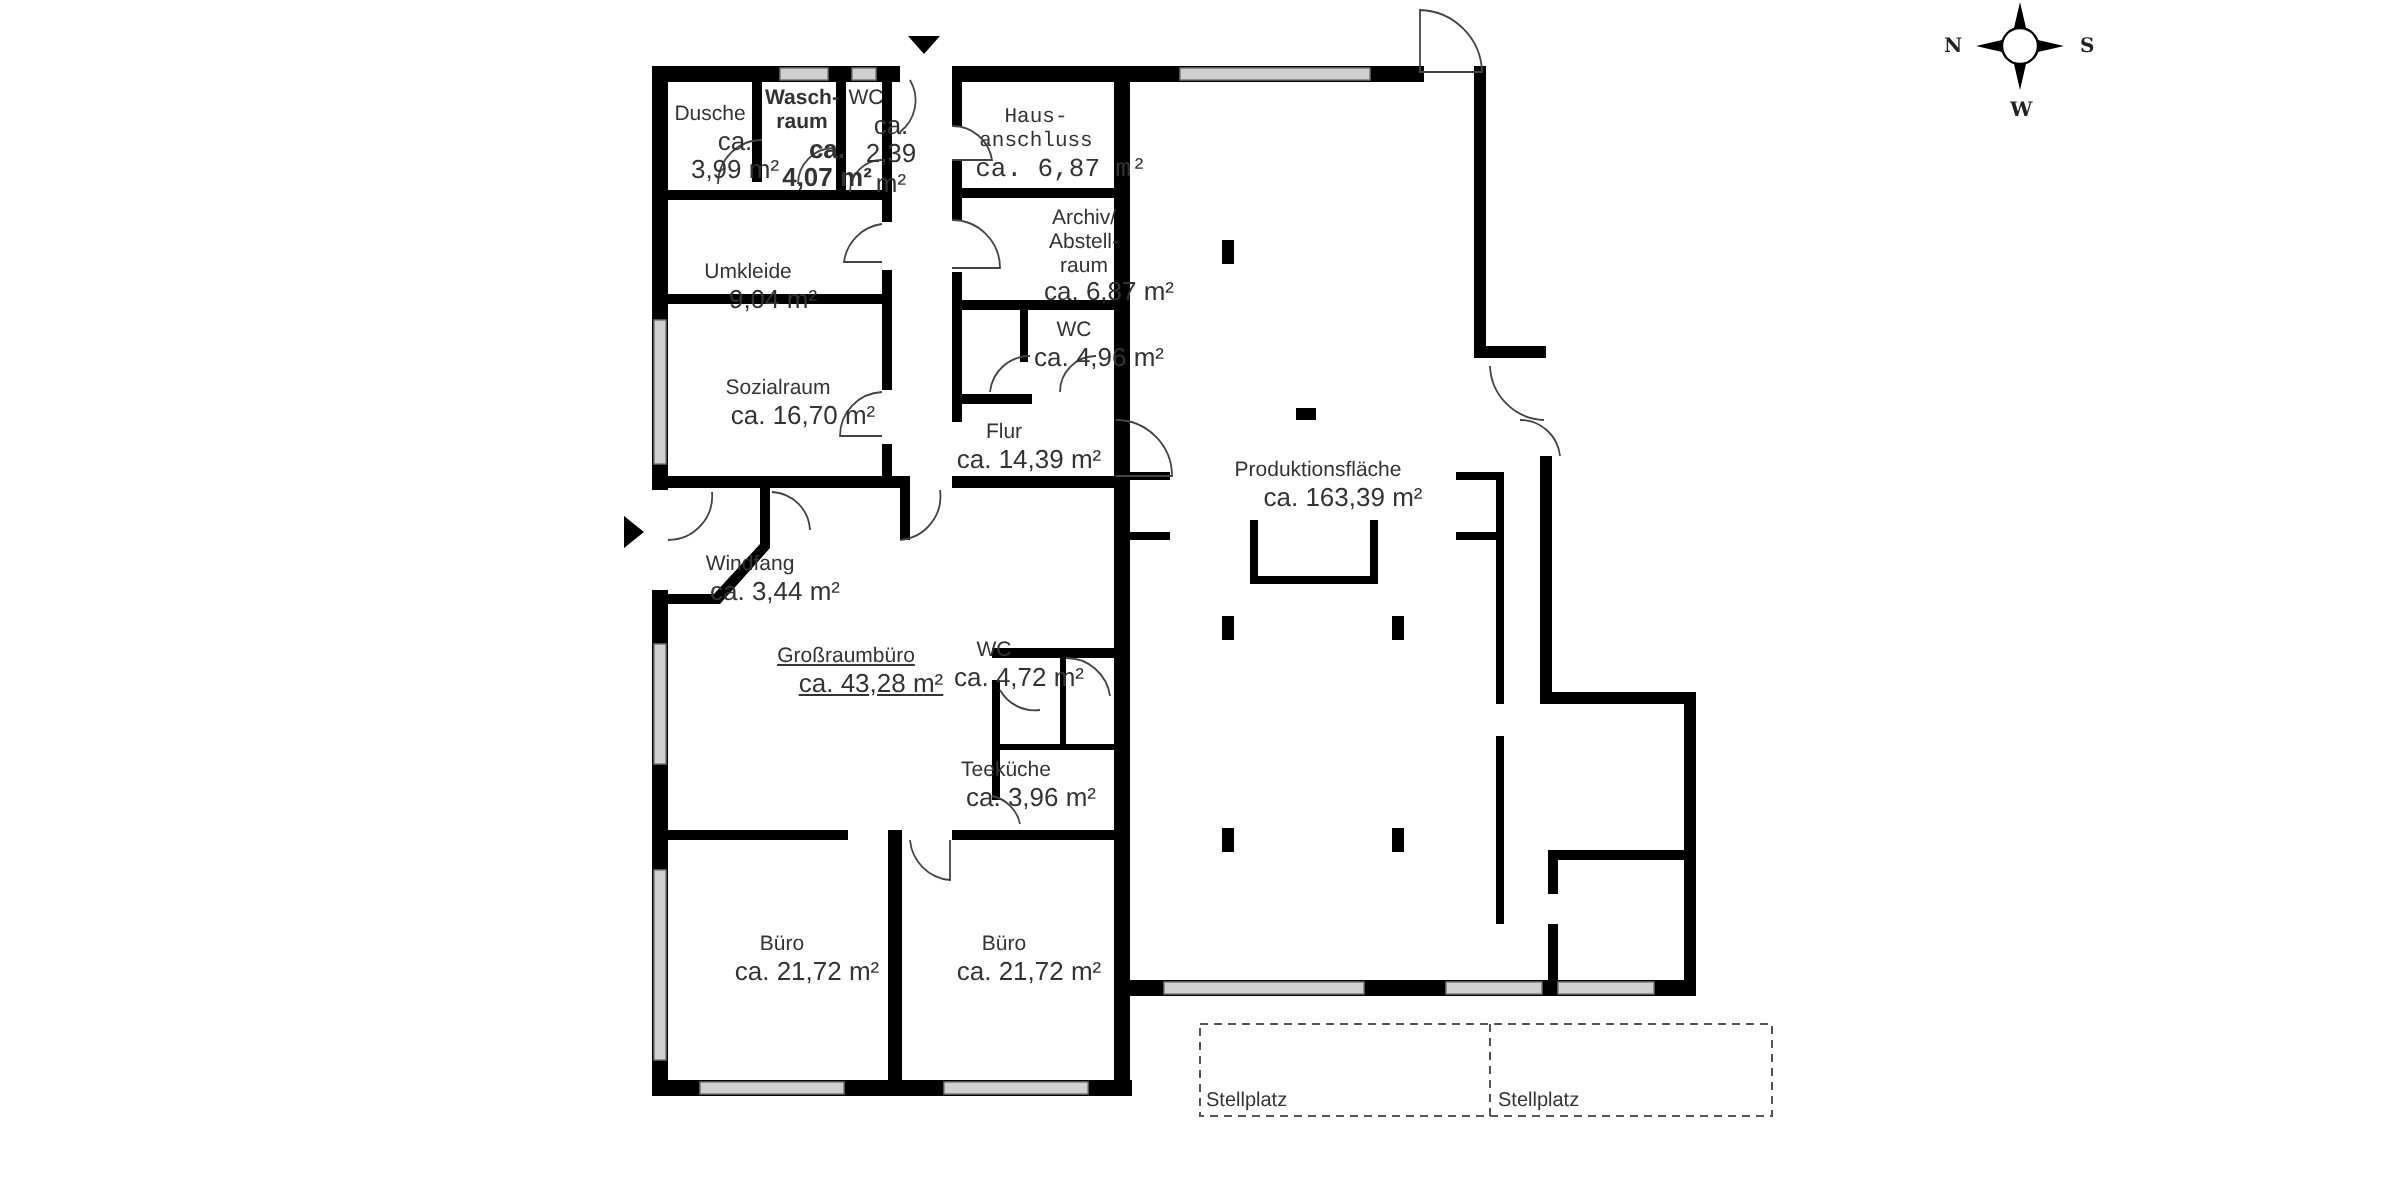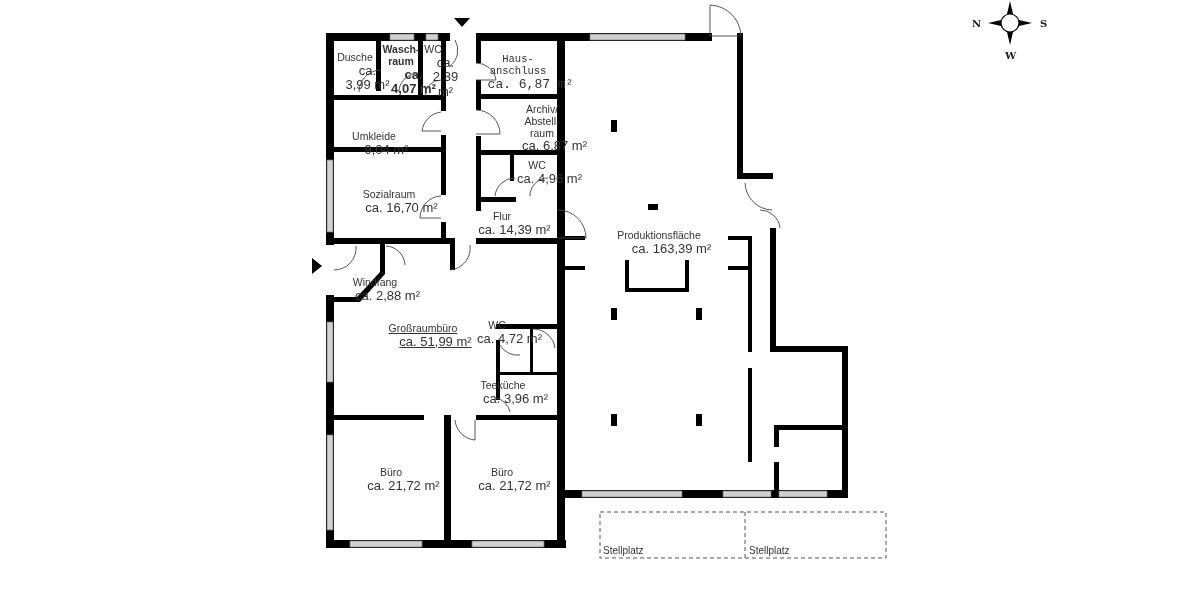--- a/index.html
+++ b/index.html
@@ -193,25 +193,25 @@
 <div class="lbl" style="left:537px;top:160px;">
   <span class="n">WC</span>
   <span class="a">ca. 4,96 m²</span>
 </div>
 <div class="lbl" style="left:502px;top:211px;text-align:center;">
   <span class="n">Flur</span>
   <span class="a">ca. 14,39 m²</span>
 </div>
 <div class="lbl" style="left:375px;top:267px;margin-top:10px;">
   <span class="n">Windfang</span>
-  <span class="a">ca. 2,88 m²</span>
+  <span class="a">ca. 3,44 m²</span>
 </div>
 <div class="lbl" style="left:423px;top:323px;text-decoration:underline;">
   <span class="n">Großraumbüro</span>
-  <span class="a">ca. 51,99 m²</span>
+  <span class="a">ca. 43,28 m²</span>
 </div>
 <div class="lbl" style="left:497px;top:320px;">
   <span class="n">WC</span>
   <span class="a">ca. 4,72 m²</span>
 </div>
 <div class="lbl" style="left:503px;top:380px;">
   <span class="n">Teeküche</span>
   <span class="a">ca. 3,96 m²</span>
 </div>
 <div class="lbl" style="left:391px;top:467px;">

